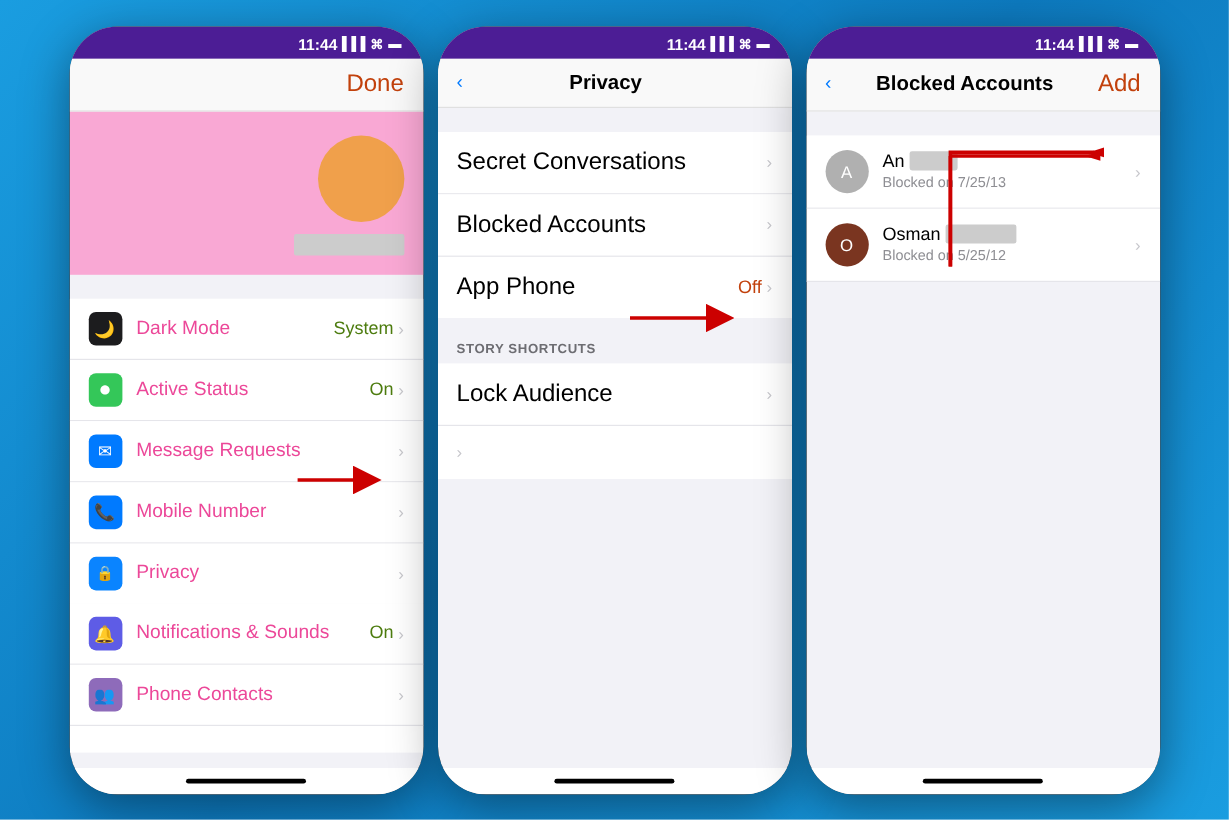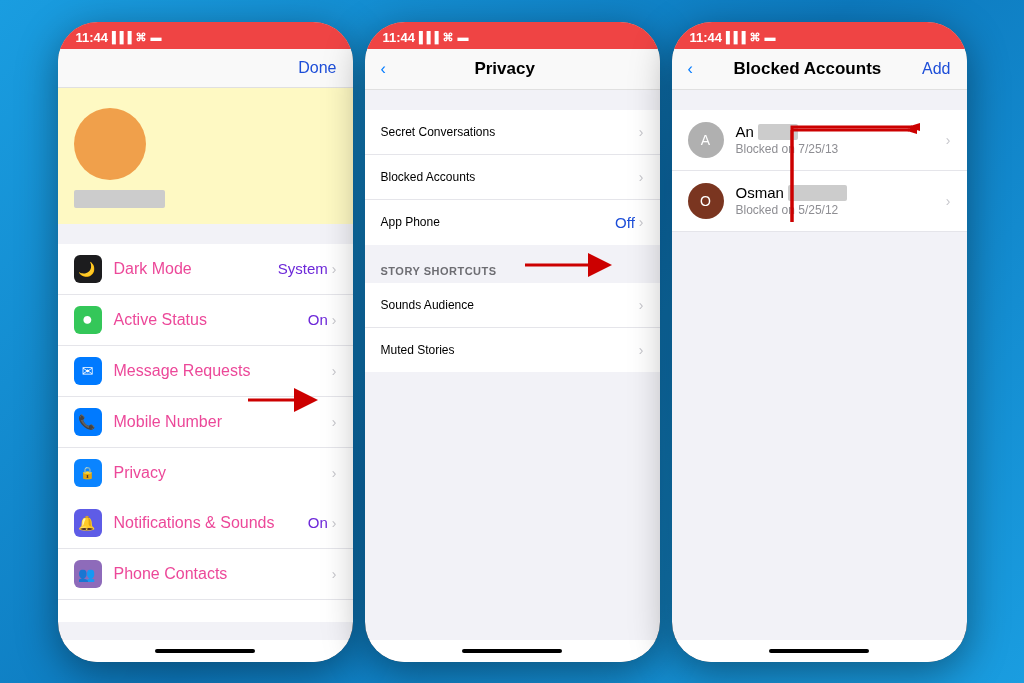--- a/index.html
+++ b/index.html
@@ -32,61 +32,61 @@
       width: 100%;
       height: 100%;
       background: #f2f2f7;
       display: flex;
       flex-direction: column;
       overflow: hidden;
     }
 
     
     .status-bar {
-      background: #ef4444;
+      background: #4c1d95;
       color: #fff;
       font-size: 12px;
       font-weight: 600;
       display: flex;
-      justify-content: flex-start;
+      justify-content: flex-end;
       align-items: center;
       padding: 8px 18px 4px;
       flex-shrink: 0;
     }
     .status-time { font-size: 13px; font-weight: 700; }
     .status-icons { display: flex; align-items: center; gap: 4px; font-size: 11px; }
 
     
     .nav-bar {
       background: #f9f9f9;
       border-bottom: 1px solid #e0e0e0;
       display: flex;
       align-items: center;
       justify-content: space-between;
       padding: 10px 16px;
       flex-shrink: 0;
     }
     .nav-title { font-size: 17px; font-weight: 600; color: #000; text-align: center; flex: 1; }
-    .nav-action { font-size: 16px; color: #1d4ed8; font-weight: 400; }
+    .nav-action { font-size: 20px; color: #c2410c; font-weight: 400; }
     .nav-back { font-size: 16px; color: #007aff; font-weight: 400; display: flex; align-items: center; gap: 2px; }
 
     
     .scroll-content {
       flex: 1;
       overflow-y: auto;
       overflow-x: hidden;
     }
     .scroll-content::-webkit-scrollbar { display: none; }
 
     
     .profile-section {
-      background: #fef9c3;
+      background: #f9a8d4;
       display: flex;
       flex-direction: column;
-      align-items: flex-start;
+      align-items: flex-end;
       padding: 20px 16px 16px;
     }
     .avatar-circle {
       width: 72px;
       height: 72px;
       border-radius: 50%;
       background: #f0a04b;
       margin-bottom: 10px;
     }
     .profile-name {
@@ -139,40 +139,40 @@
       font-size: 14px;
       color: #fff;
     }
     .item-label {
       font-size: 16px;
       color: #ec4899;
       flex: 1;
     }
     .item-value {
       font-size: 15px;
-      color: #6d28d9;
+      color: #4d7c0f;
       margin-right: 4px;
     }
     .chevron {
       font-size: 14px;
       color: #c7c7cc;
     }
 
     
     .privacy-item {
       display: flex;
       align-items: center;
       padding: 14px 16px;
       background: #fff;
       border-bottom: 1px solid #e5e5ea;
       cursor: pointer;
     }
     .privacy-item:last-child { border-bottom: none; }
-    .privacy-label { font-size: 12px; color: #000; flex: 1; }
-    .privacy-value { font-size: 15px; color: #1d4ed8; margin-right: 4px; }
+    .privacy-label { font-size: 20px; color: #000; flex: 1; }
+    .privacy-value { font-size: 15px; color: #c2410c; margin-right: 4px; }
 
     
     .blocked-item {
       display: flex;
       align-items: center;
       padding: 12px 16px;
       background: #fff;
       border-bottom: 1px solid #e5e5ea;
     }
     .blocked-avatar {
@@ -186,21 +186,21 @@
       justify-content: center;
       font-size: 14px;
       color: #fff;
     }
     .blocked-info { flex: 1; }
     .blocked-name {
       font-size: 15px;
       font-weight: 500;
       color: #000;
       display: flex;
-      align-items: flex-end;
+      align-items: flex-start;
       gap: 4px;
     }
     .blocked-date { font-size: 12px; color: #8e8e93; margin-top: 2px; }
     .name-redact {
       display: inline-block;
       background: #ccc;
       border-radius: 2px;
       color: transparent;
       font-size: 14px;
     }
@@ -371,25 +371,24 @@
             <span class="chevron">›</span>
           </div>
         </div>
 
         <div style="height:20px; background:#f2f2f7;"></div>
 
         <div class="section-header">STORY SHORTCUTS</div>
 
         <div class="list-section">
           <div class="privacy-item">
-            <span class="privacy-label">Sounds Audience</span>
+            <span class="privacy-label">Lock Audience</span>
             <span class="chevron">›</span>
           </div>
           <div class="privacy-item">
-            <span class="privacy-label">Muted Stories</span>
             <span class="chevron">›</span>
           </div>
         </div>
       </div>
 
       <div class="home-bar">
         <div class="home-bar-line"></div>
       </div>
     </div>
   </div>

